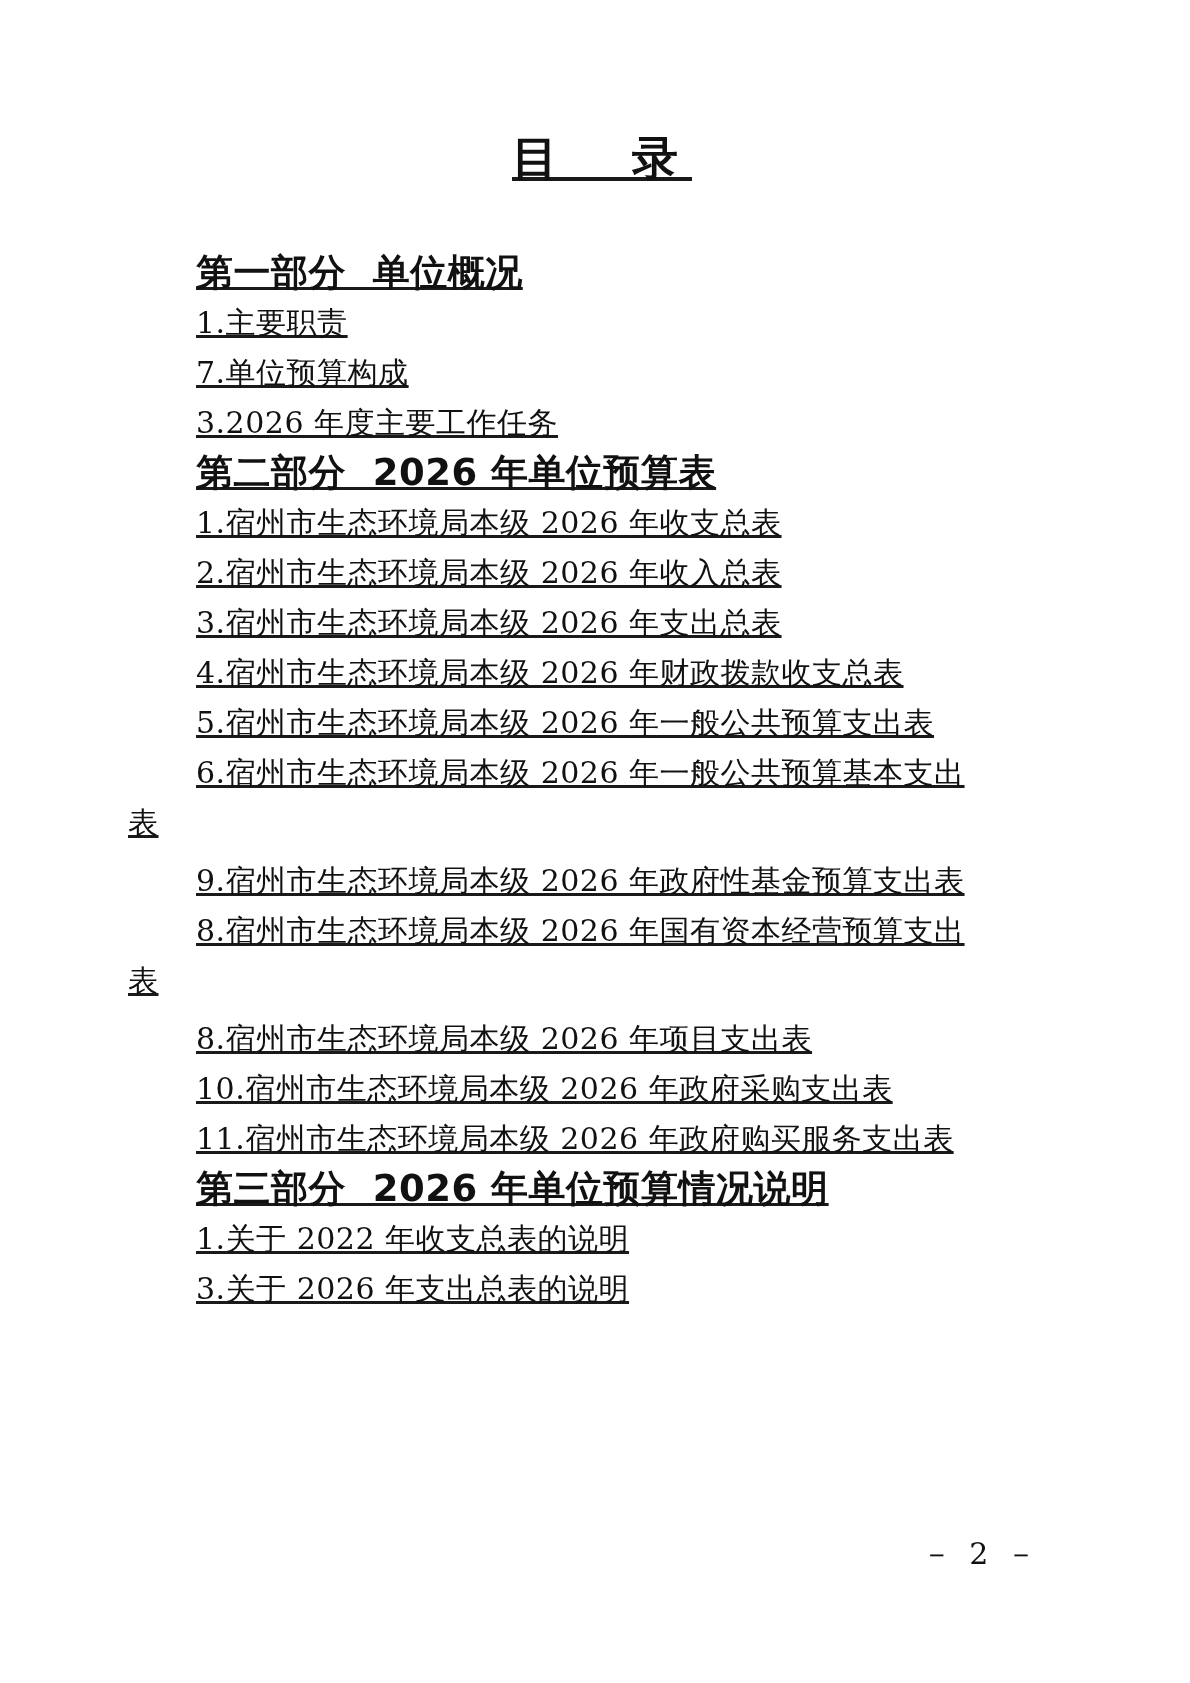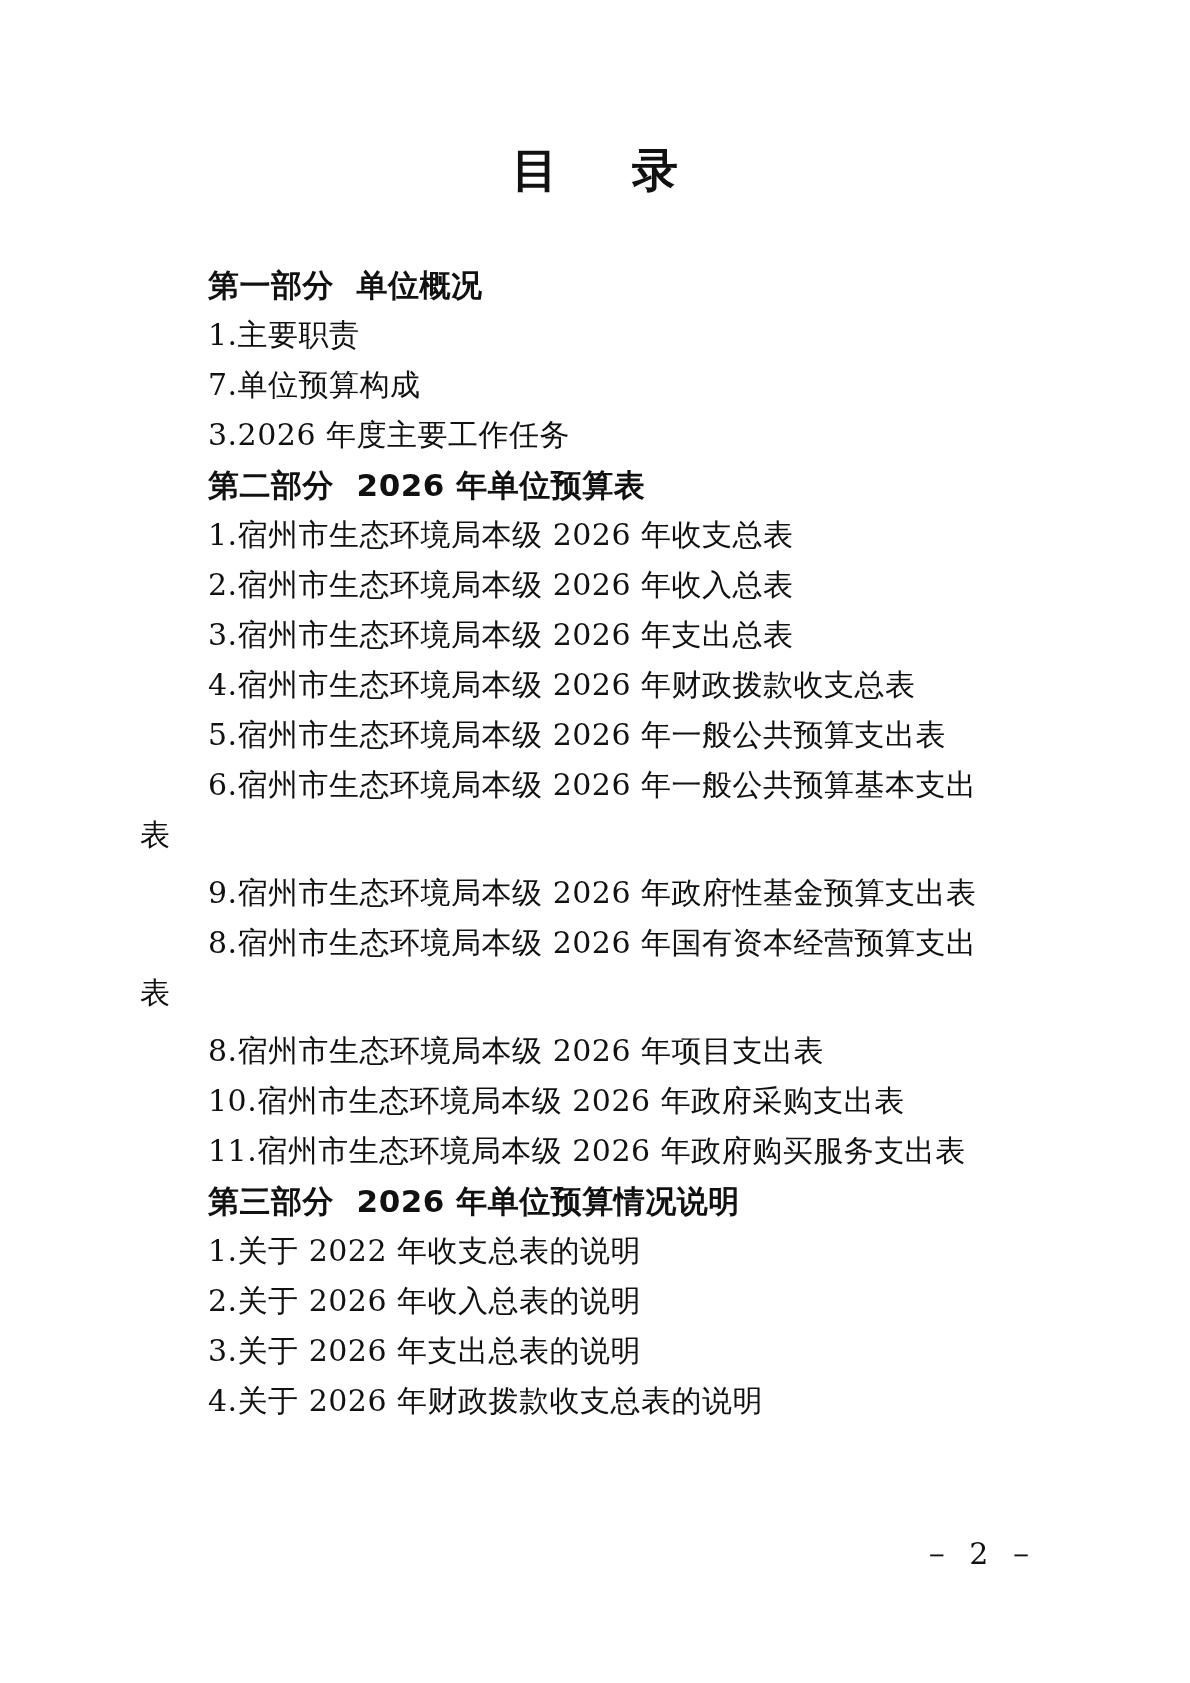--- a/index.html
+++ b/index.html
@@ -13,21 +13,22 @@
     font-family: "DejaVu Serif", "Liberation Serif", serif;
     color: #1a1a1a;
     position: relative;
     overflow: hidden;
   }
   .page {
     position: relative;
     width: 1190px;
     height: 1683px;
     box-sizing: border-box;
-    padding: 12px;
+    padding: 0;
+    text-decoration: underline;
   }
   .doc-title {
     text-align: center;
     font-family: "DejaVu Sans", "Liberation Sans", sans-serif;
     font-weight: bold;
     font-size: 46px;
     letter-spacing: 14px;
     margin: 0;
     padding-top: 128px;
     padding-left: 14px;
@@ -43,21 +44,21 @@
     font-size: 30px;
     line-height: 50px;
     padding-left: 196px;
     padding-right: 150px;
     white-space: pre-wrap;
     color: #111111;
   }
   .toc-line.section {
     font-family: "DejaVu Sans", "Liberation Sans", sans-serif;
     font-weight: bold;
-    font-size: 31px;
+    font-size: 37px;
     letter-spacing: 0.5px;
   }
   .toc-line.entry {
     font-family: "DejaVu Serif", "Liberation Serif", serif;
     letter-spacing: 0.5px;
   }
   
   .toc-line.wrap {
     padding-left: 128px;
   }
@@ -99,20 +100,18 @@
     <div class="toc-line spacer"></div>
     <div class="toc-line entry">9.宿州市生态环境局本级 2026 年政府性基金预算支出表</div>
     <div class="toc-line entry">8.宿州市生态环境局本级 2026 年国有资本经营预算支出</div>
     <div class="toc-line entry wrap">表</div>
     <div class="toc-line spacer"></div>
     <div class="toc-line entry">8.宿州市生态环境局本级 2026 年项目支出表</div>
     <div class="toc-line entry">10.宿州市生态环境局本级 2026 年政府采购支出表</div>
     <div class="toc-line entry">11.宿州市生态环境局本级 2026 年政府购买服务支出表</div>
     <div class="toc-line section">第三部分  2026 年单位预算情况说明</div>
     <div class="toc-line entry">1.关于 2022 年收支总表的说明</div>
-    <div class="toc-line entry">2.关于 2026 年收入总表的说明</div>
     <div class="toc-line entry">3.关于 2026 年支出总表的说明</div>
-    <div class="toc-line entry">4.关于 2026 年财政拨款收支总表的说明</div>
   </div>
 
   <div class="page-number">－ 2 －</div>
 
 </div>
 
 </body></html>

